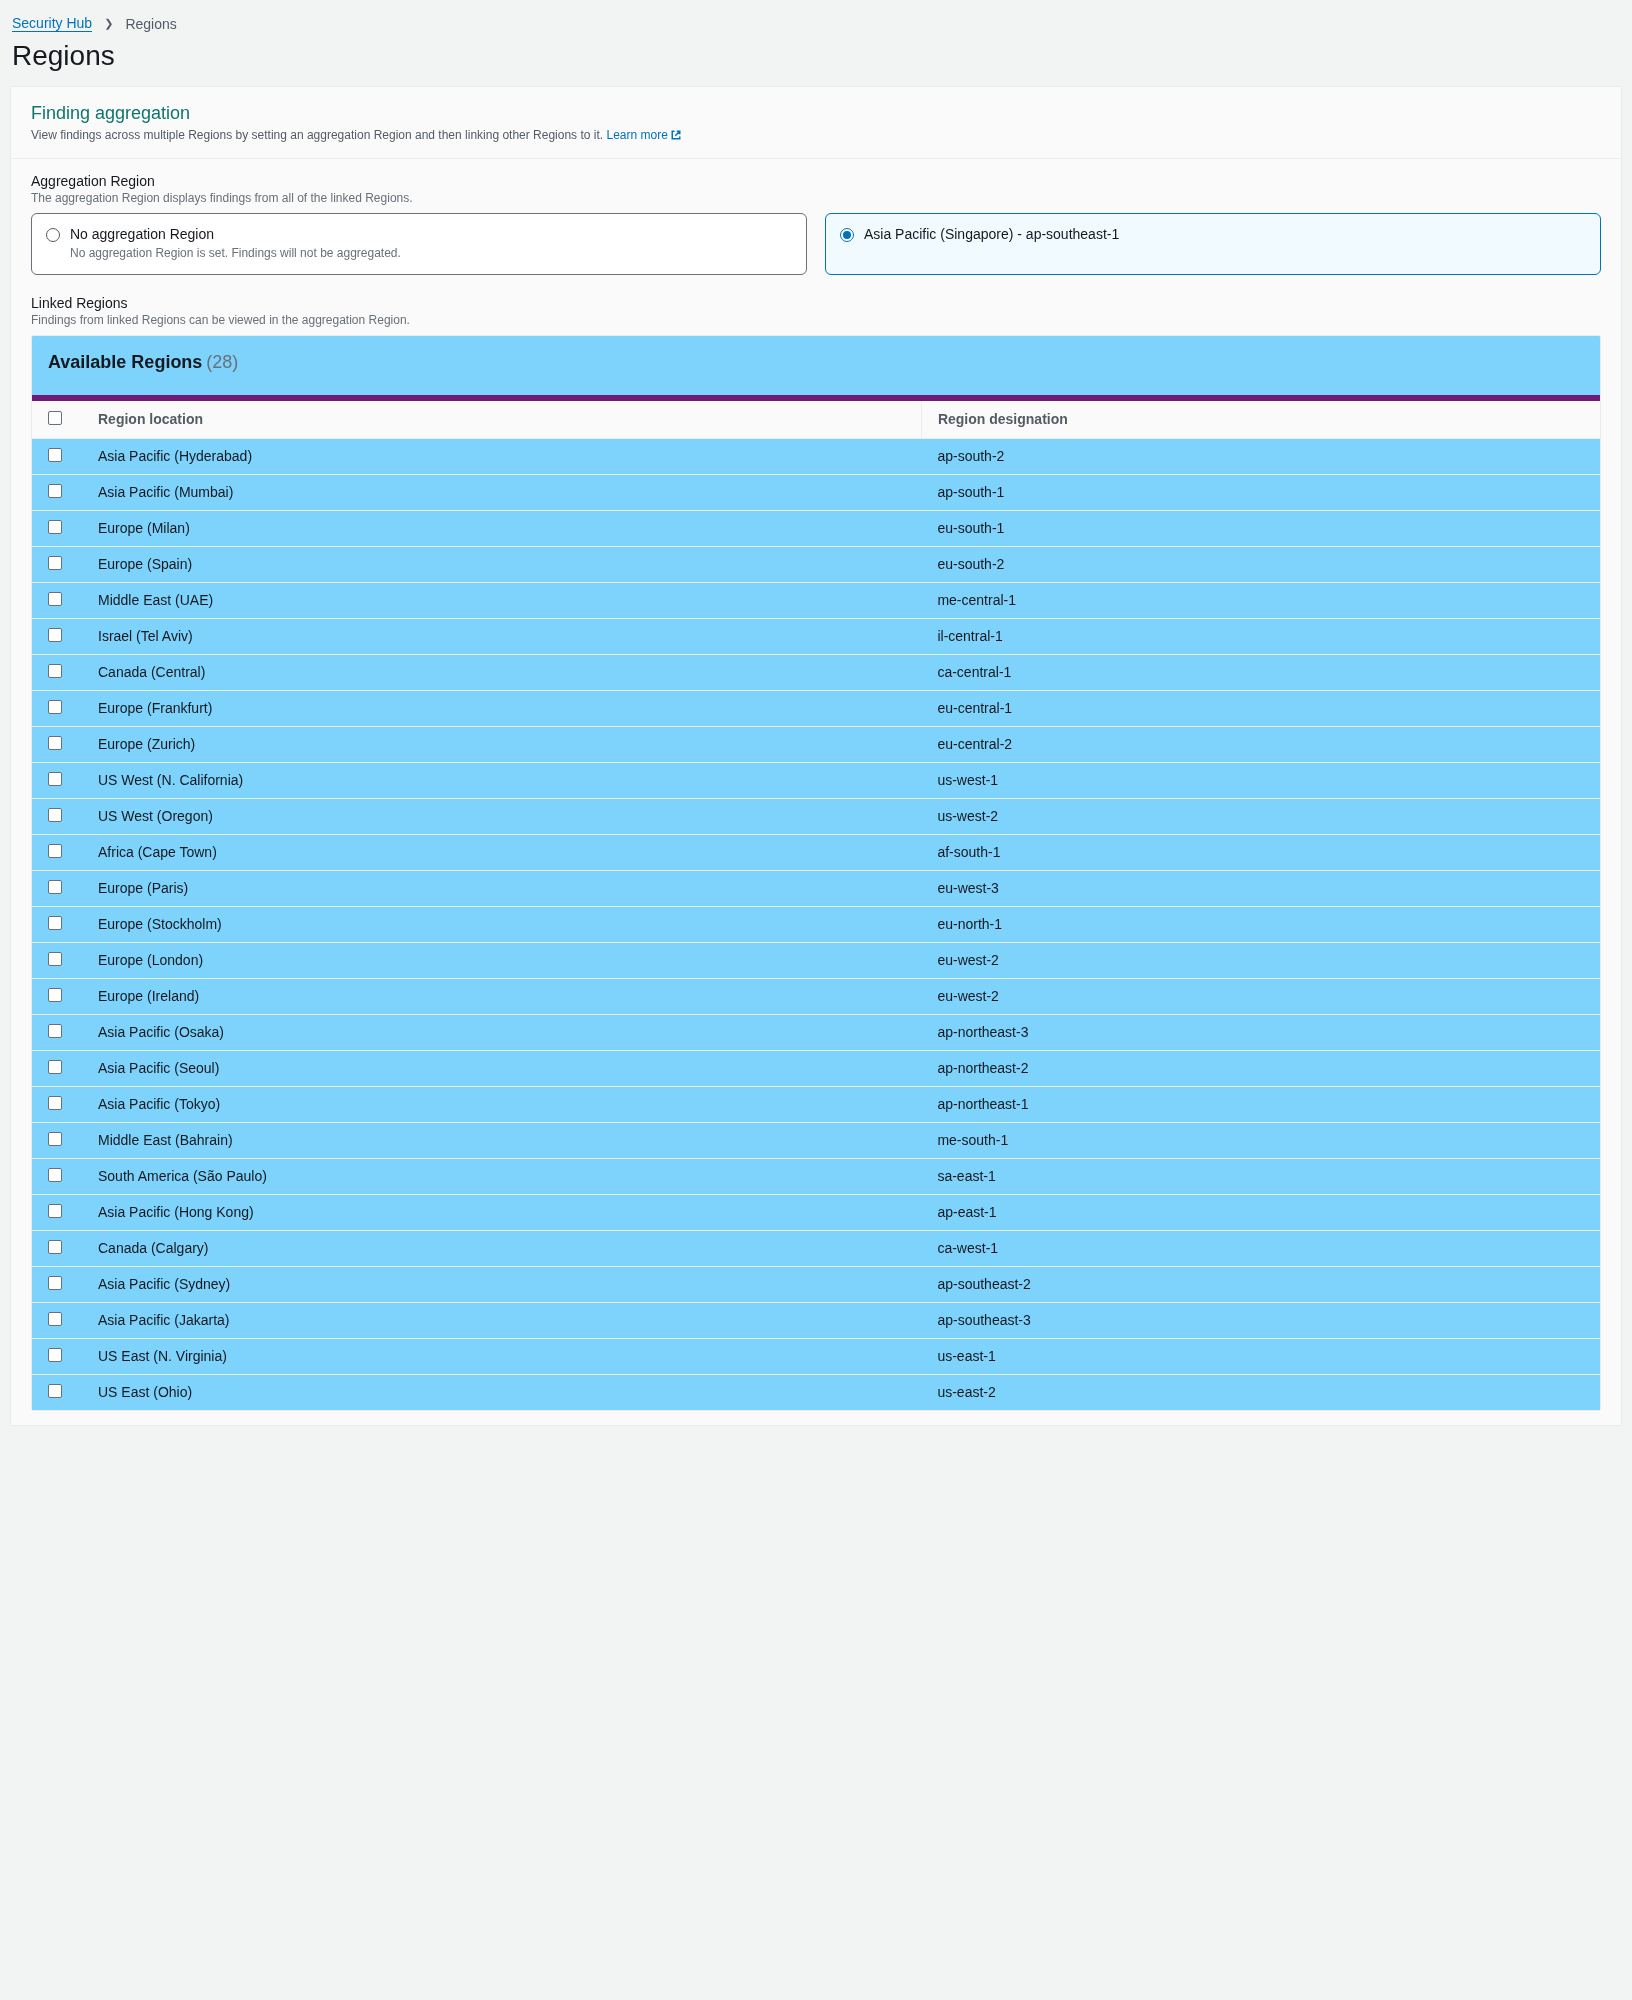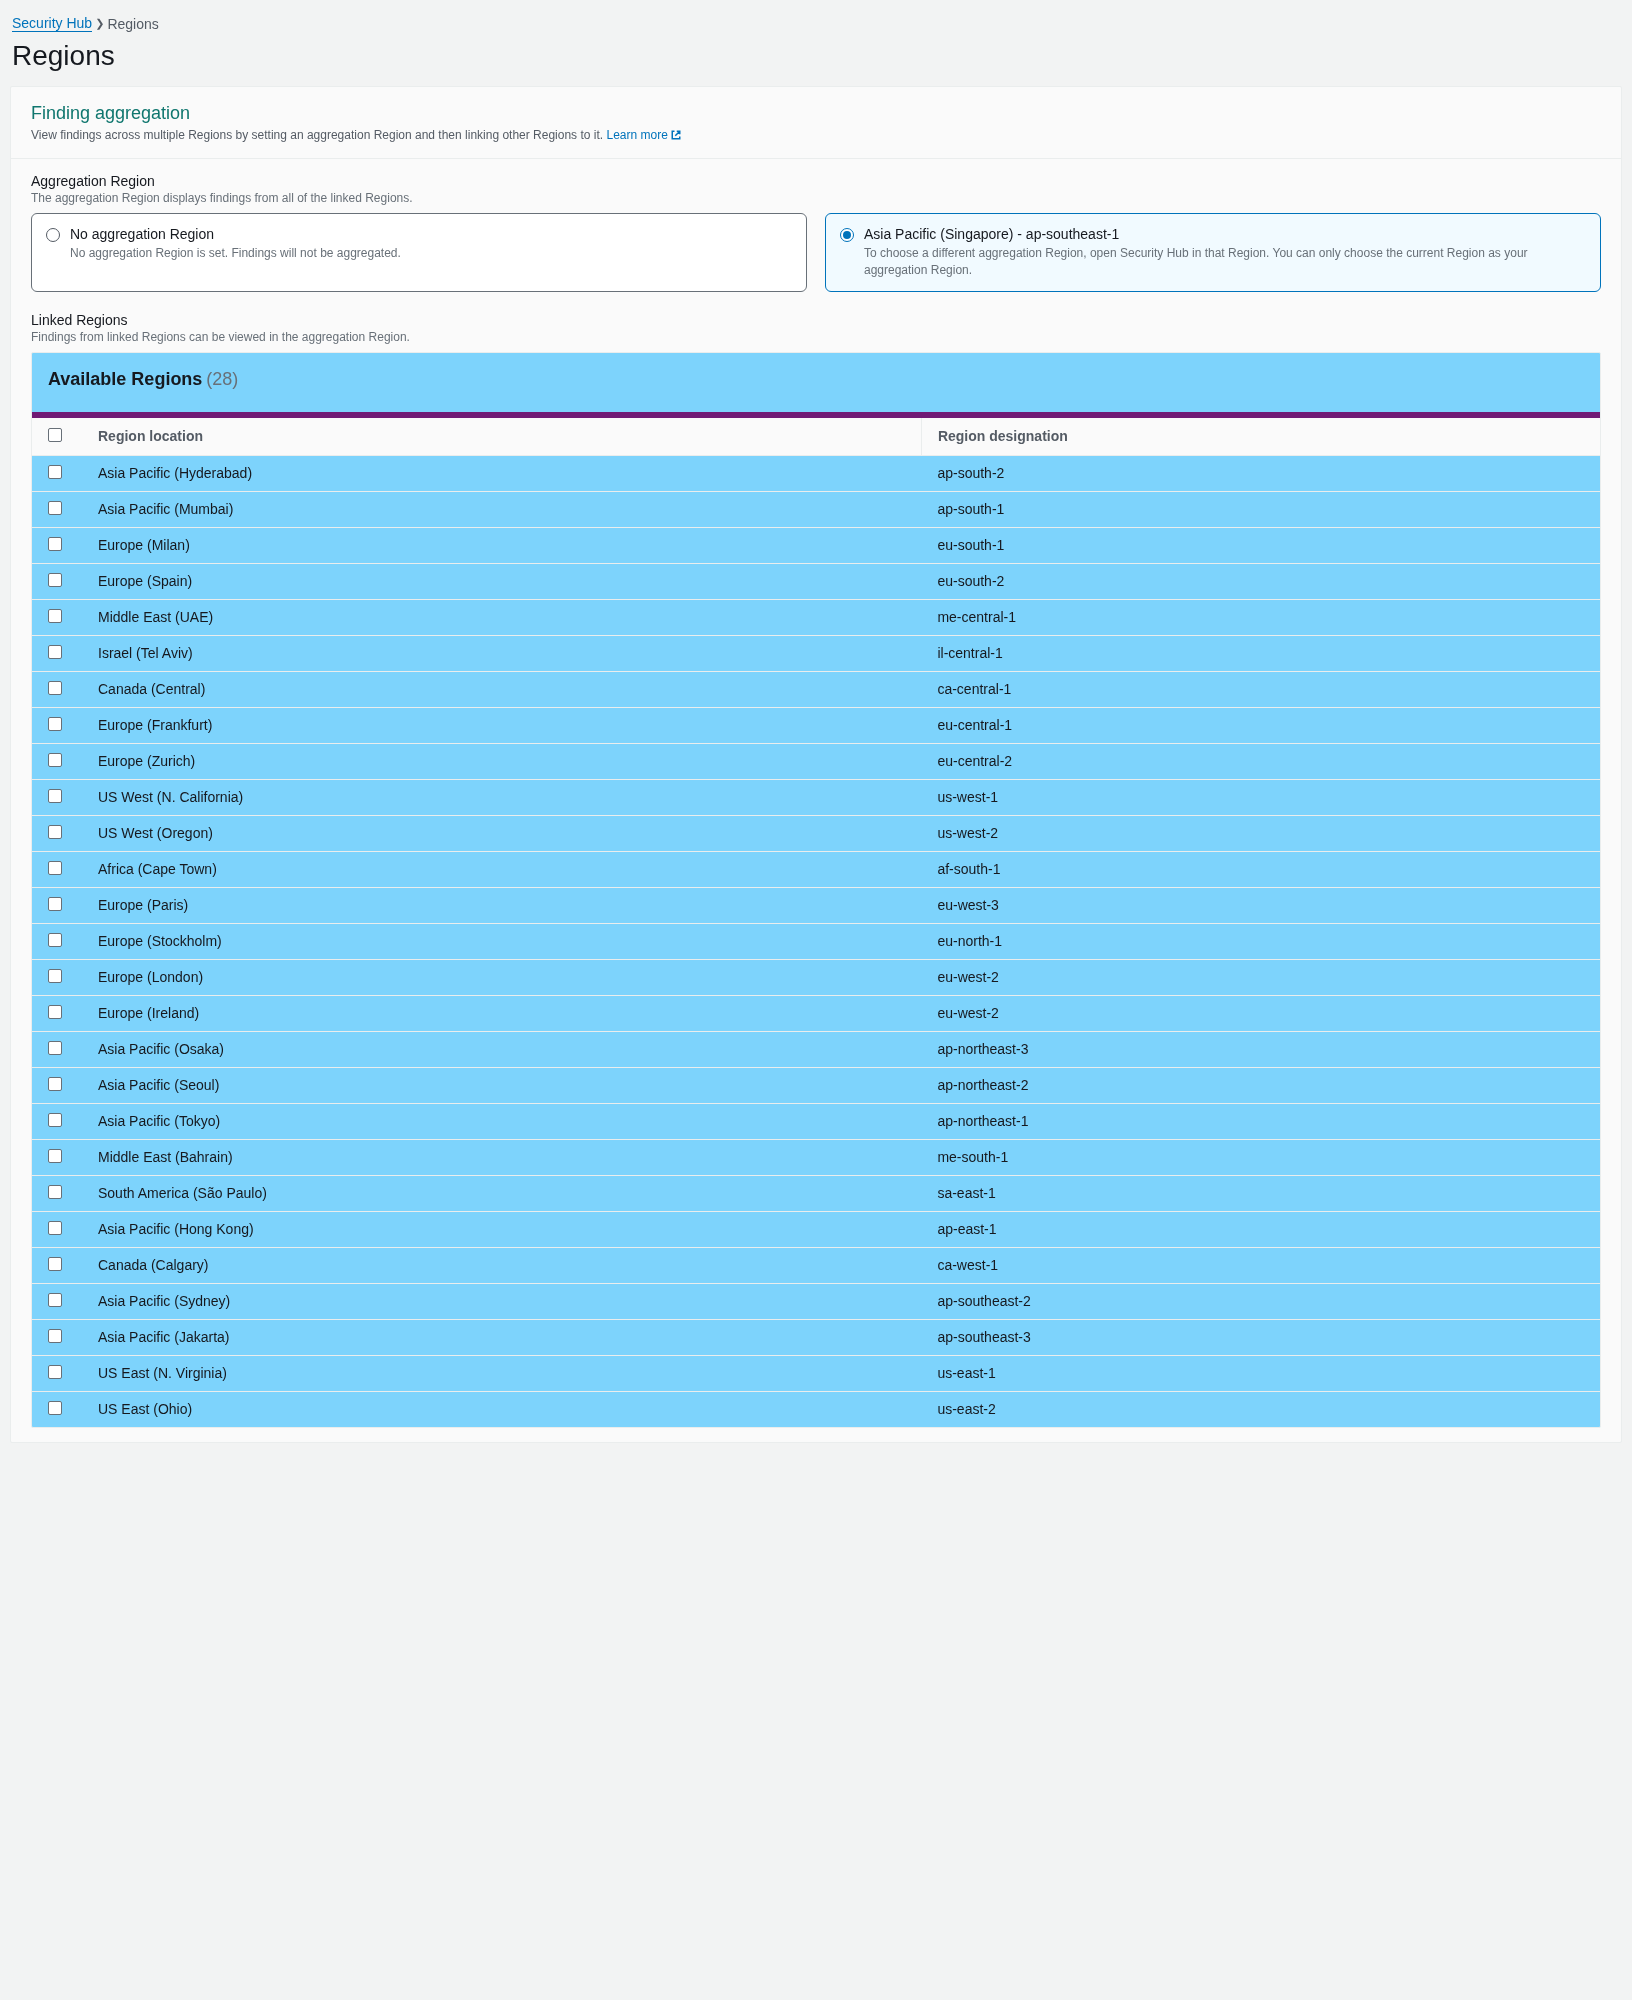--- a/index.html
+++ b/index.html
@@ -1,18 +1,18 @@
 <!DOCTYPE html>
 <html><head>
 <meta charset="utf-8">
 <style>
 html,body{margin:0;padding:0;font-family:"Amazon Ember","Helvetica Neue",Arial,sans-serif;font-size:14px;color:#16191f;background:#f2f3f3}
 *{box-sizing:border-box}
 .page{padding:10px 10px 30px 10px}
-.breadcrumb{display:flex;align-items:center;gap:3px;font-size:14px;margin:5px 0 8px 2px}
+.breadcrumb{display:flex;align-items:center;gap:12px;font-size:14px;margin:5px 0 8px 2px}
 .breadcrumb a{color:#0073bb;text-decoration:none;border-bottom:1px solid #0073bb}
 .breadcrumb .chev{color:#545b64;font-size:11px}
 .breadcrumb .current{color:#545b64}
 h1.page-title{font-size:28px;font-weight:400;margin:6px 0 14px 2px;color:#16191f}
 .main-panel{background:#fafafa;border:1px solid #eaeded;border-radius:2px}
 .panel-header{padding:16px 20px;border-bottom:1px solid #eaeded}
 .panel-header h2{margin:0 0 4px 0;font-size:18px;font-weight:400;color:#0f766e}
 .panel-header .desc{font-size:12px;color:#545b64}
 .panel-header .desc a{color:#0073bb;text-decoration:none}
 .panel-header .desc a svg{vertical-align:-2px;margin-left:2px}
@@ -69,21 +69,20 @@
           <span class="radio"></span>
           <span>
             <div class="rc-title">No aggregation Region</div>
             <div class="rc-desc">No aggregation Region is set. Findings will not be aggregated.</div>
           </span>
         </label>
         <label class="radio-card selected">
           <span class="radio"></span>
           <span>
             <div class="rc-title">Asia Pacific (Singapore) - ap-southeast-1</div>
-            <div class="rc-desc">To choose a different aggregation Region, open Security Hub in that Region. You can only choose the current Region as your aggregation Region.</div>
           </span>
         </label>
       </div>
     </div>
 
     <div class="section" style="padding-top:6px">
       <div class="section-label">Linked Regions</div>
       <div class="section-sub">Findings from linked Regions can be viewed in the aggregation Region.</div>
 
       <div class="table-panel">

